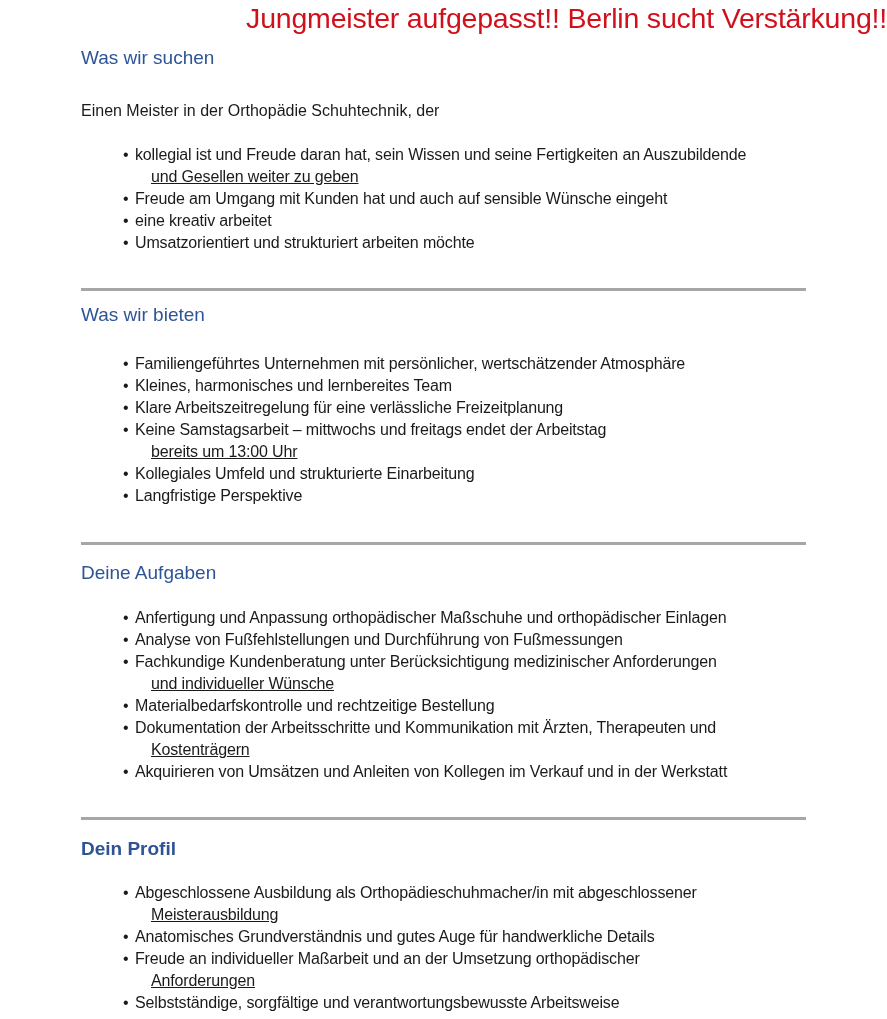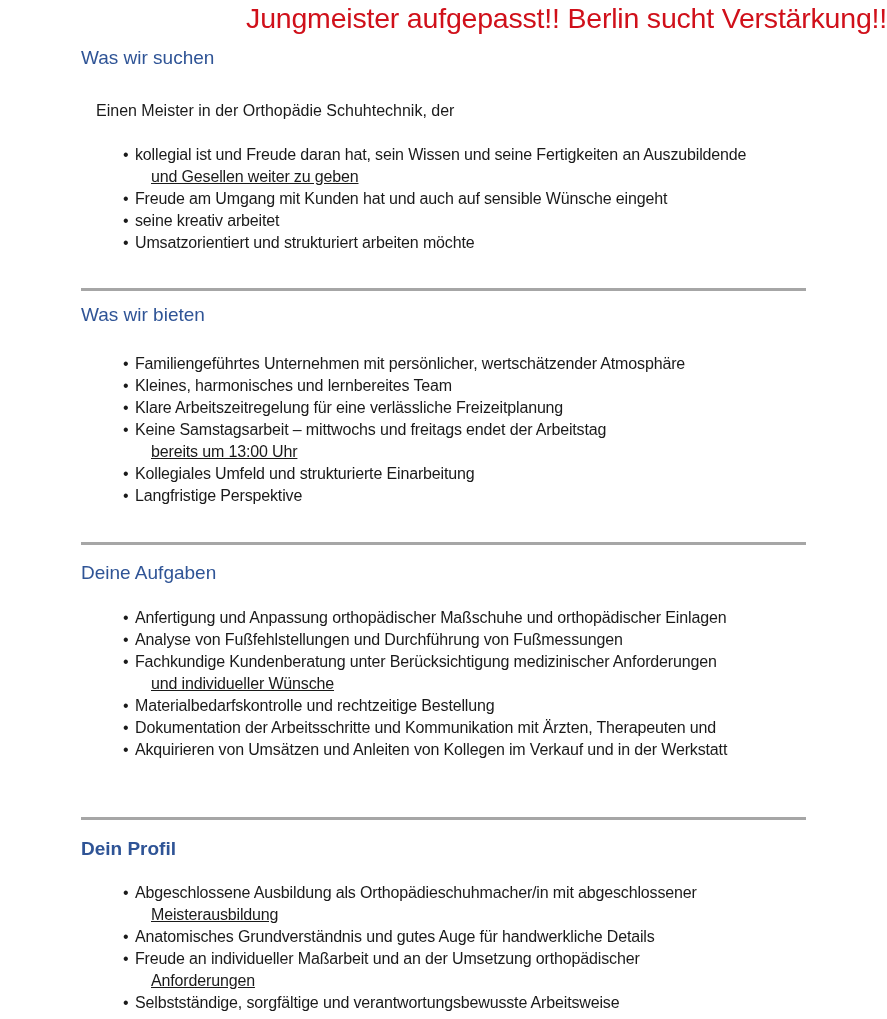--- a/index.html
+++ b/index.html
@@ -73,34 +73,34 @@
     }
   </style>
 </head>
 <body>
 
 <div>
 
   <div class="title">Jungmeister aufgepasst!! Berlin sucht Verstärkung!!</div>
 
   <div class="section-heading" style="top:47px;">Was wir suchen</div>
-  <div class="intro" style="top:102px;margin-left:15px;">Einen Meister in der Orthopädie Schuhtechnik, der</div>
+  <div class="intro" style="top:102px;">Einen Meister in der Orthopädie Schuhtechnik, der</div>
   <ul class="bullets" style="top:144px;">
     <li>
       <span class="bullet">•</span>
       <span>kollegial ist und Freude daran hat, sein Wissen und seine Fertigkeiten an Auszubildende</span>
       <span class="line2">und Gesellen weiter zu geben</span>
     </li>
     <li>
       <span class="bullet">•</span>
       <span>Freude am Umgang mit Kunden hat und auch auf sensible Wünsche eingeht</span>
     </li>
     <li>
       <span class="bullet">•</span>
-      <span>seine kreativ arbeitet</span>
+      <span>eine kreativ arbeitet</span>
     </li>
     <li>
       <span class="bullet">•</span>
       <span>Umsatzorientiert und strukturiert arbeiten möchte</span>
     </li>
   </ul>
 
   <div class="divider" style="top:288px;"></div>
 
   <div class="section-heading" style="top:304px;">Was wir bieten</div>
@@ -149,20 +149,21 @@
       <span>Fachkundige Kundenberatung unter Berücksichtigung medizinischer Anforderungen</span>
       <span class="line2">und individueller Wünsche</span>
     </li>
     <li>
       <span class="bullet">•</span>
       <span>Materialbedarfskontrolle und rechtzeitige Bestellung</span>
     </li>
     <li>
       <span class="bullet">•</span>
       <span>Dokumentation der Arbeitsschritte und Kommunikation mit Ärzten, Therapeuten und</span>
+      <span class="line2">Kostenträgern</span>
     </li>
     <li>
       <span class="bullet">•</span>
       <span>Akquirieren von Umsätzen und Anleiten von Kollegen im Verkauf und in der Werkstatt</span>
     </li>
   </ul>
 
   <div class="divider" style="top:817px;"></div>
 
   <div class="section-heading" style="top:838px;font-weight:bold;">Dein Profil</div>

